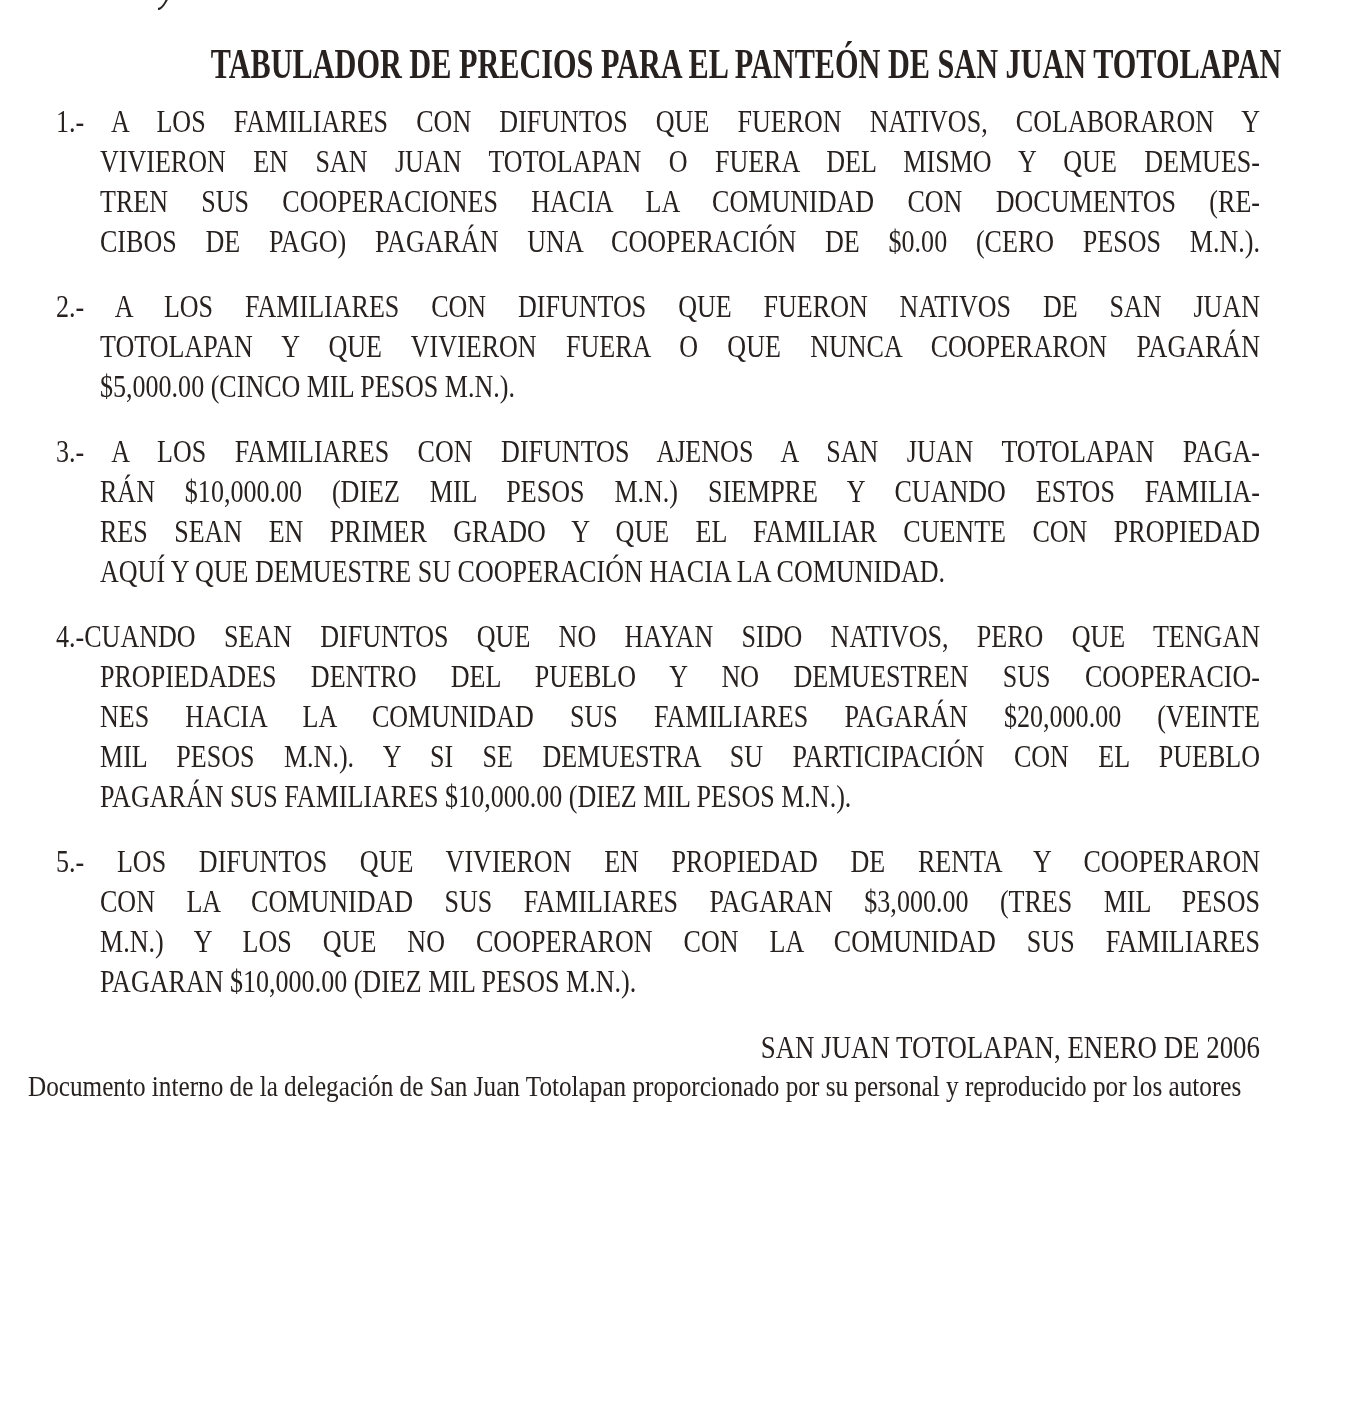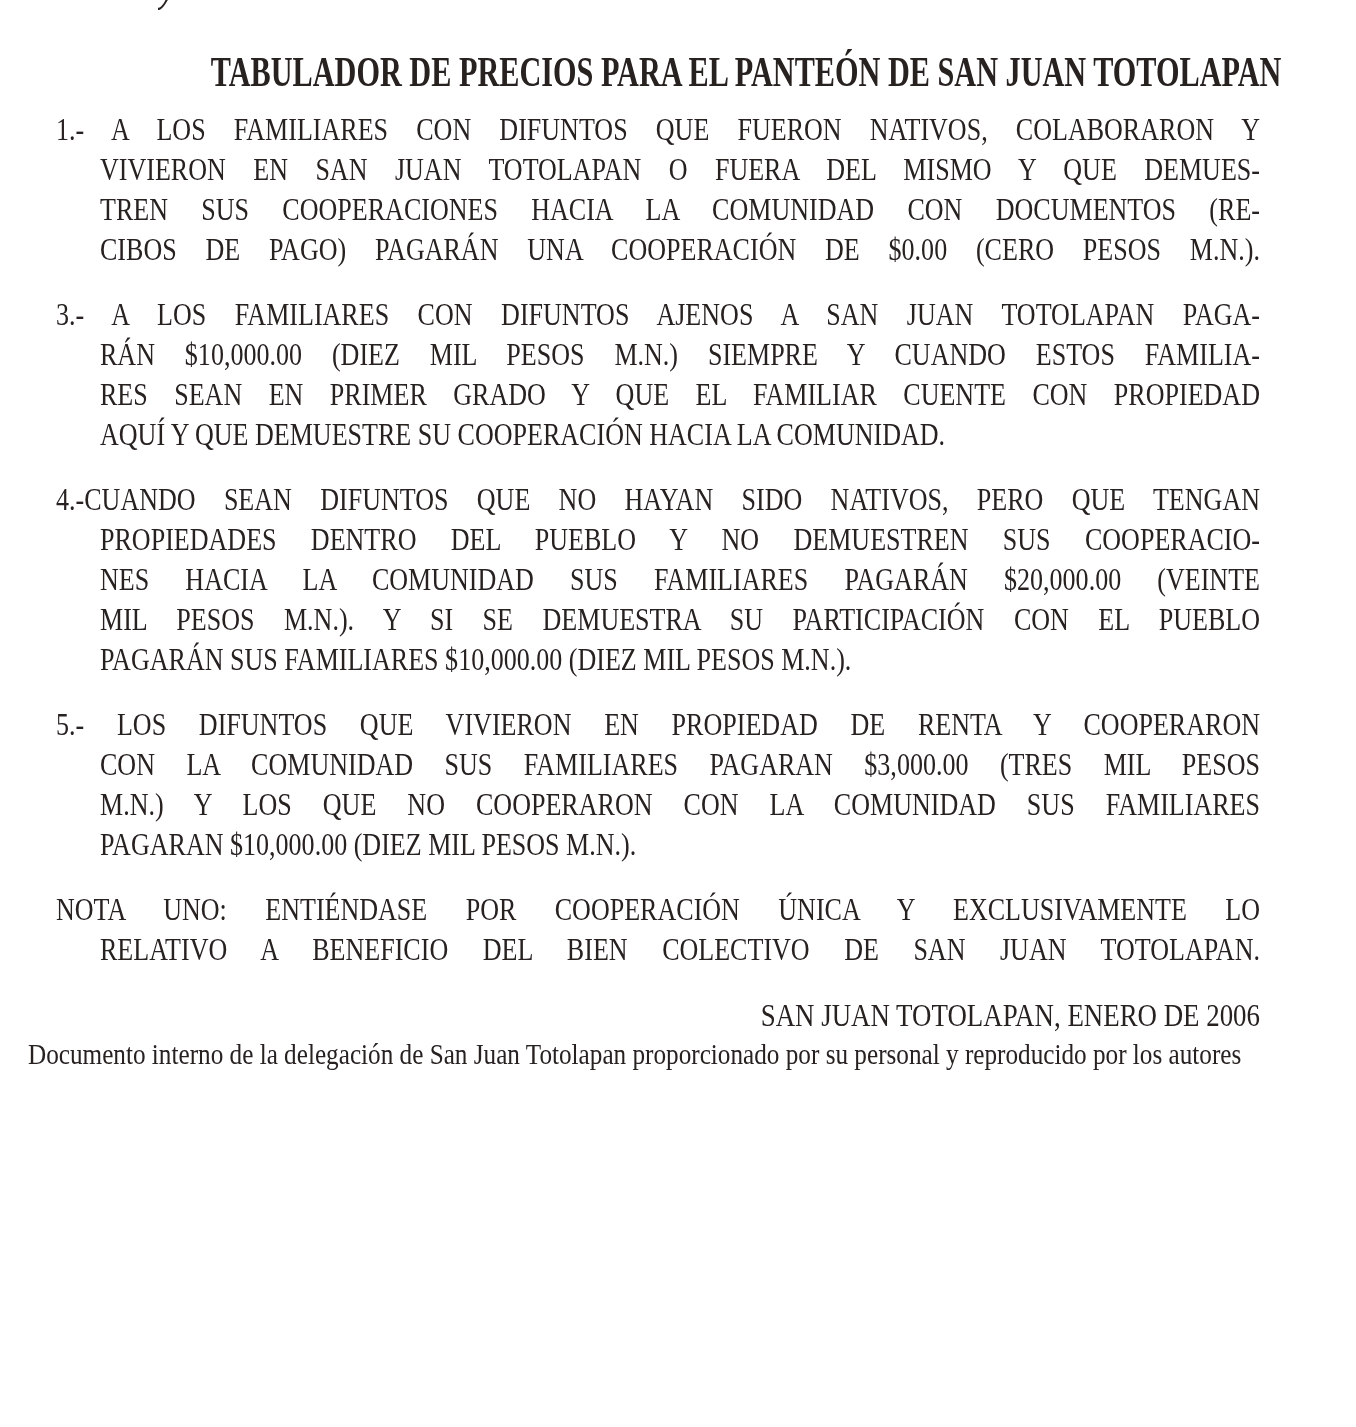--- a/index.html
+++ b/index.html
@@ -11,21 +11,21 @@
     width: 1356px;
     height: 1427px;
     position: relative;
     overflow: hidden;
     font-family: "Liberation Serif", "DejaVu Serif", serif;
     color: #272120;
   }
   .page {
     position: absolute;
     inset: 0;
-    padding: 12px 96px 0 40px;
+    padding: 4px 96px 0 40px;
     box-sizing: border-box;
   }
   
   .fragment {
     position: absolute;
     left: 158px;
     top: 0;
     width: 50px;
     height: 15px;
     overflow: hidden;
@@ -101,40 +101,41 @@
   <h1 class="title">TABULADOR DE PRECIOS PARA EL PANTEÓN DE SAN JUAN TOTOLAPAN</h1>
 
   <section class="paras">
       <div class="para">
         <div class="line first just">1.- A LOS FAMILIARES CON DIFUNTOS QUE FUERON NATIVOS, COLABORARON Y</div>
         <div class="line just">VIVIERON EN SAN JUAN TOTOLAPAN O FUERA DEL MISMO Y QUE DEMUES-</div>
         <div class="line just">TREN SUS COOPERACIONES HACIA LA COMUNIDAD CON DOCUMENTOS (RE-</div>
         <div class="line just">CIBOS DE PAGO) PAGARÁN UNA COOPERACIÓN DE $0.00 (CERO PESOS M.N.).</div>
       </div>
       <div class="para">
+        <div class="line first just">2.- A LOS FAMILIARES CON DIFUNTOS QUE FUERON NATIVOS DE SAN JUAN</div>
+        <div class="line just">TOTOLAPAN Y QUE VIVIERON FUERA O QUE NUNCA COOPERARON PAGARÁN</div>
+        <div class="line">$5,000.00 (CINCO MIL PESOS M.N.).</div>
+      </div>
+      <div class="para">
         <div class="line first just">3.- A LOS FAMILIARES CON DIFUNTOS AJENOS A SAN JUAN TOTOLAPAN PAGA-</div>
         <div class="line just">RÁN $10,000.00 (DIEZ MIL PESOS M.N.) SIEMPRE Y CUANDO ESTOS FAMILIA-</div>
         <div class="line just">RES SEAN EN PRIMER GRADO Y QUE EL FAMILIAR CUENTE CON PROPIEDAD</div>
         <div class="line">AQUÍ Y QUE DEMUESTRE SU COOPERACIÓN HACIA LA COMUNIDAD.</div>
       </div>
       <div class="para">
         <div class="line first just">4.-CUANDO SEAN DIFUNTOS QUE NO HAYAN SIDO NATIVOS, PERO QUE TENGAN</div>
         <div class="line just">PROPIEDADES DENTRO DEL PUEBLO Y NO DEMUESTREN SUS COOPERACIO-</div>
         <div class="line just">NES HACIA LA COMUNIDAD SUS FAMILIARES PAGARÁN $20,000.00 (VEINTE</div>
         <div class="line just">MIL PESOS M.N.). Y SI SE DEMUESTRA SU PARTICIPACIÓN CON EL PUEBLO</div>
         <div class="line">PAGARÁN SUS FAMILIARES $10,000.00 (DIEZ MIL PESOS M.N.).</div>
       </div>
       <div class="para">
         <div class="line first just">5.- LOS DIFUNTOS QUE VIVIERON EN PROPIEDAD DE RENTA Y COOPERARON</div>
         <div class="line just">CON LA COMUNIDAD SUS FAMILIARES PAGARAN $3,000.00 (TRES MIL PESOS</div>
         <div class="line just">M.N.) Y LOS QUE NO COOPERARON CON LA COMUNIDAD SUS FAMILIARES</div>
         <div class="line">PAGARAN $10,000.00 (DIEZ MIL PESOS M.N.).</div>
       </div>
-      <div class="para">
-        <div class="line first just">NOTA UNO: ENTIÉNDASE POR COOPERACIÓN ÚNICA Y EXCLUSIVAMENTE LO</div>
-        <div class="line just">RELATIVO A BENEFICIO DEL BIEN COLECTIVO DE SAN JUAN TOTOLAPAN.</div>
-      </div>
     </section>
 
   <div class="dateline">SAN JUAN TOTOLAPAN, ENERO DE 2006</div>
 
   <div class="footer">Documento interno de la delegación de San Juan Totolapan proporcionado por su personal y reproducido por los autores</div>
 </main>
 
 </body></html>

